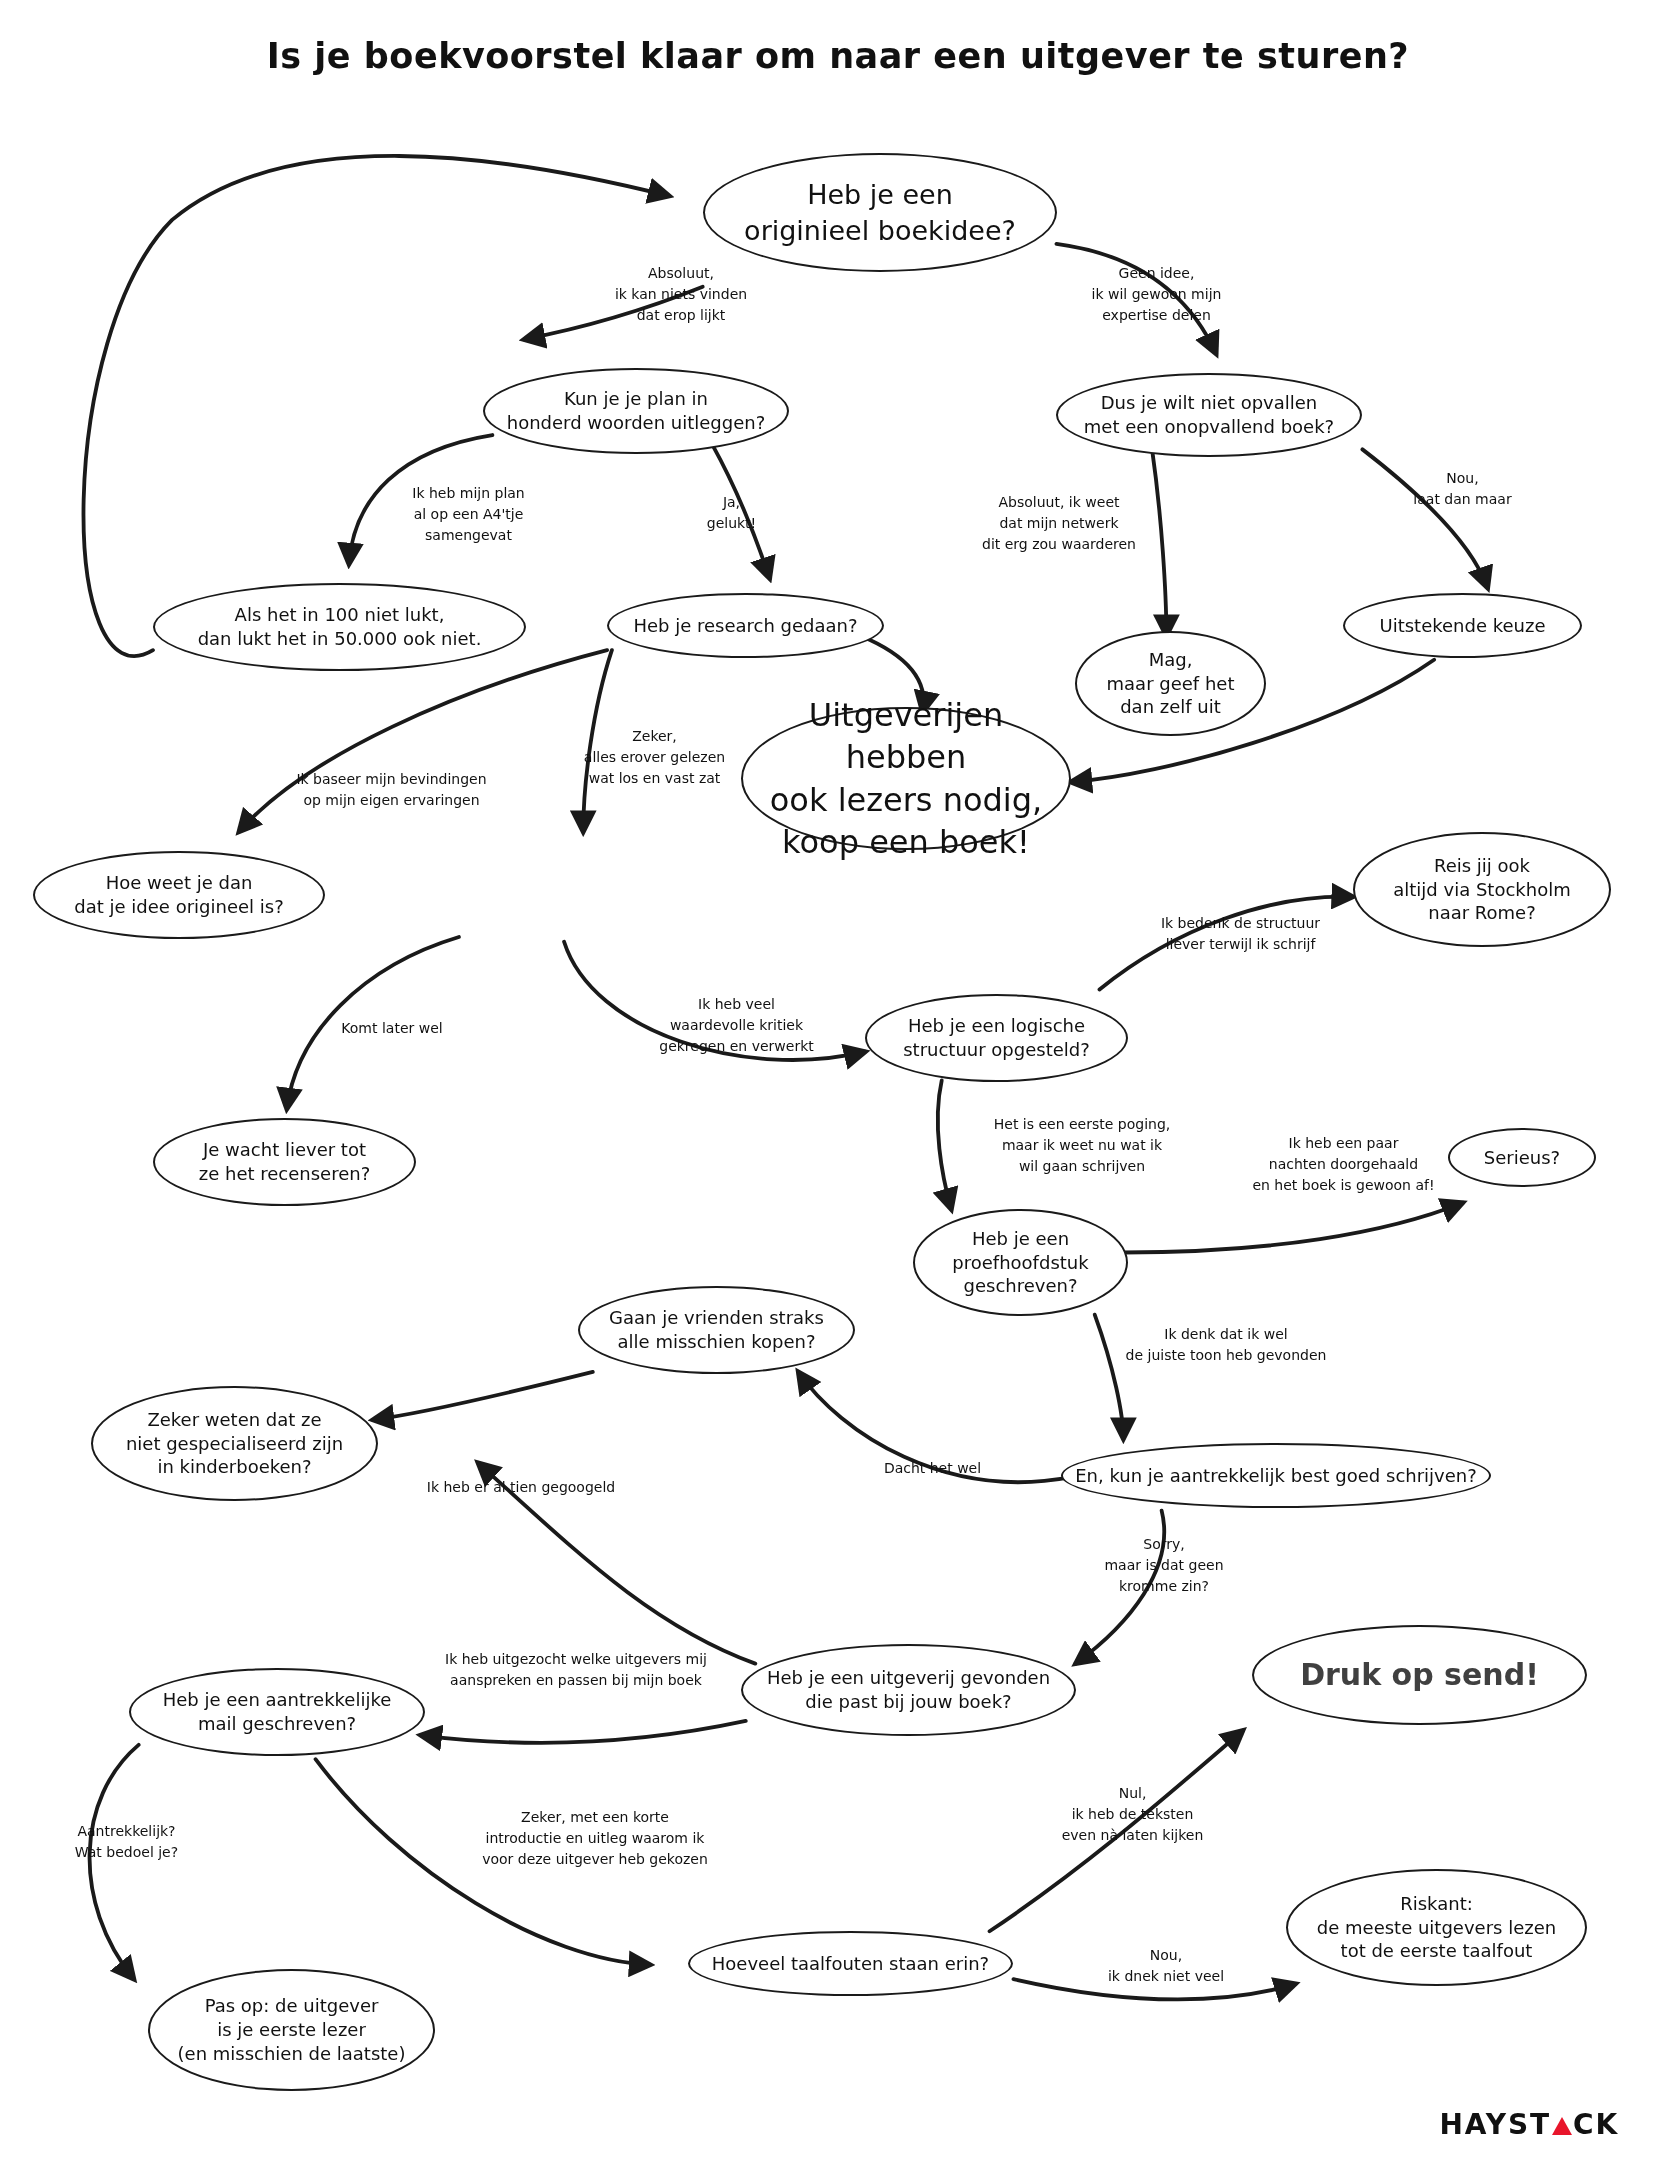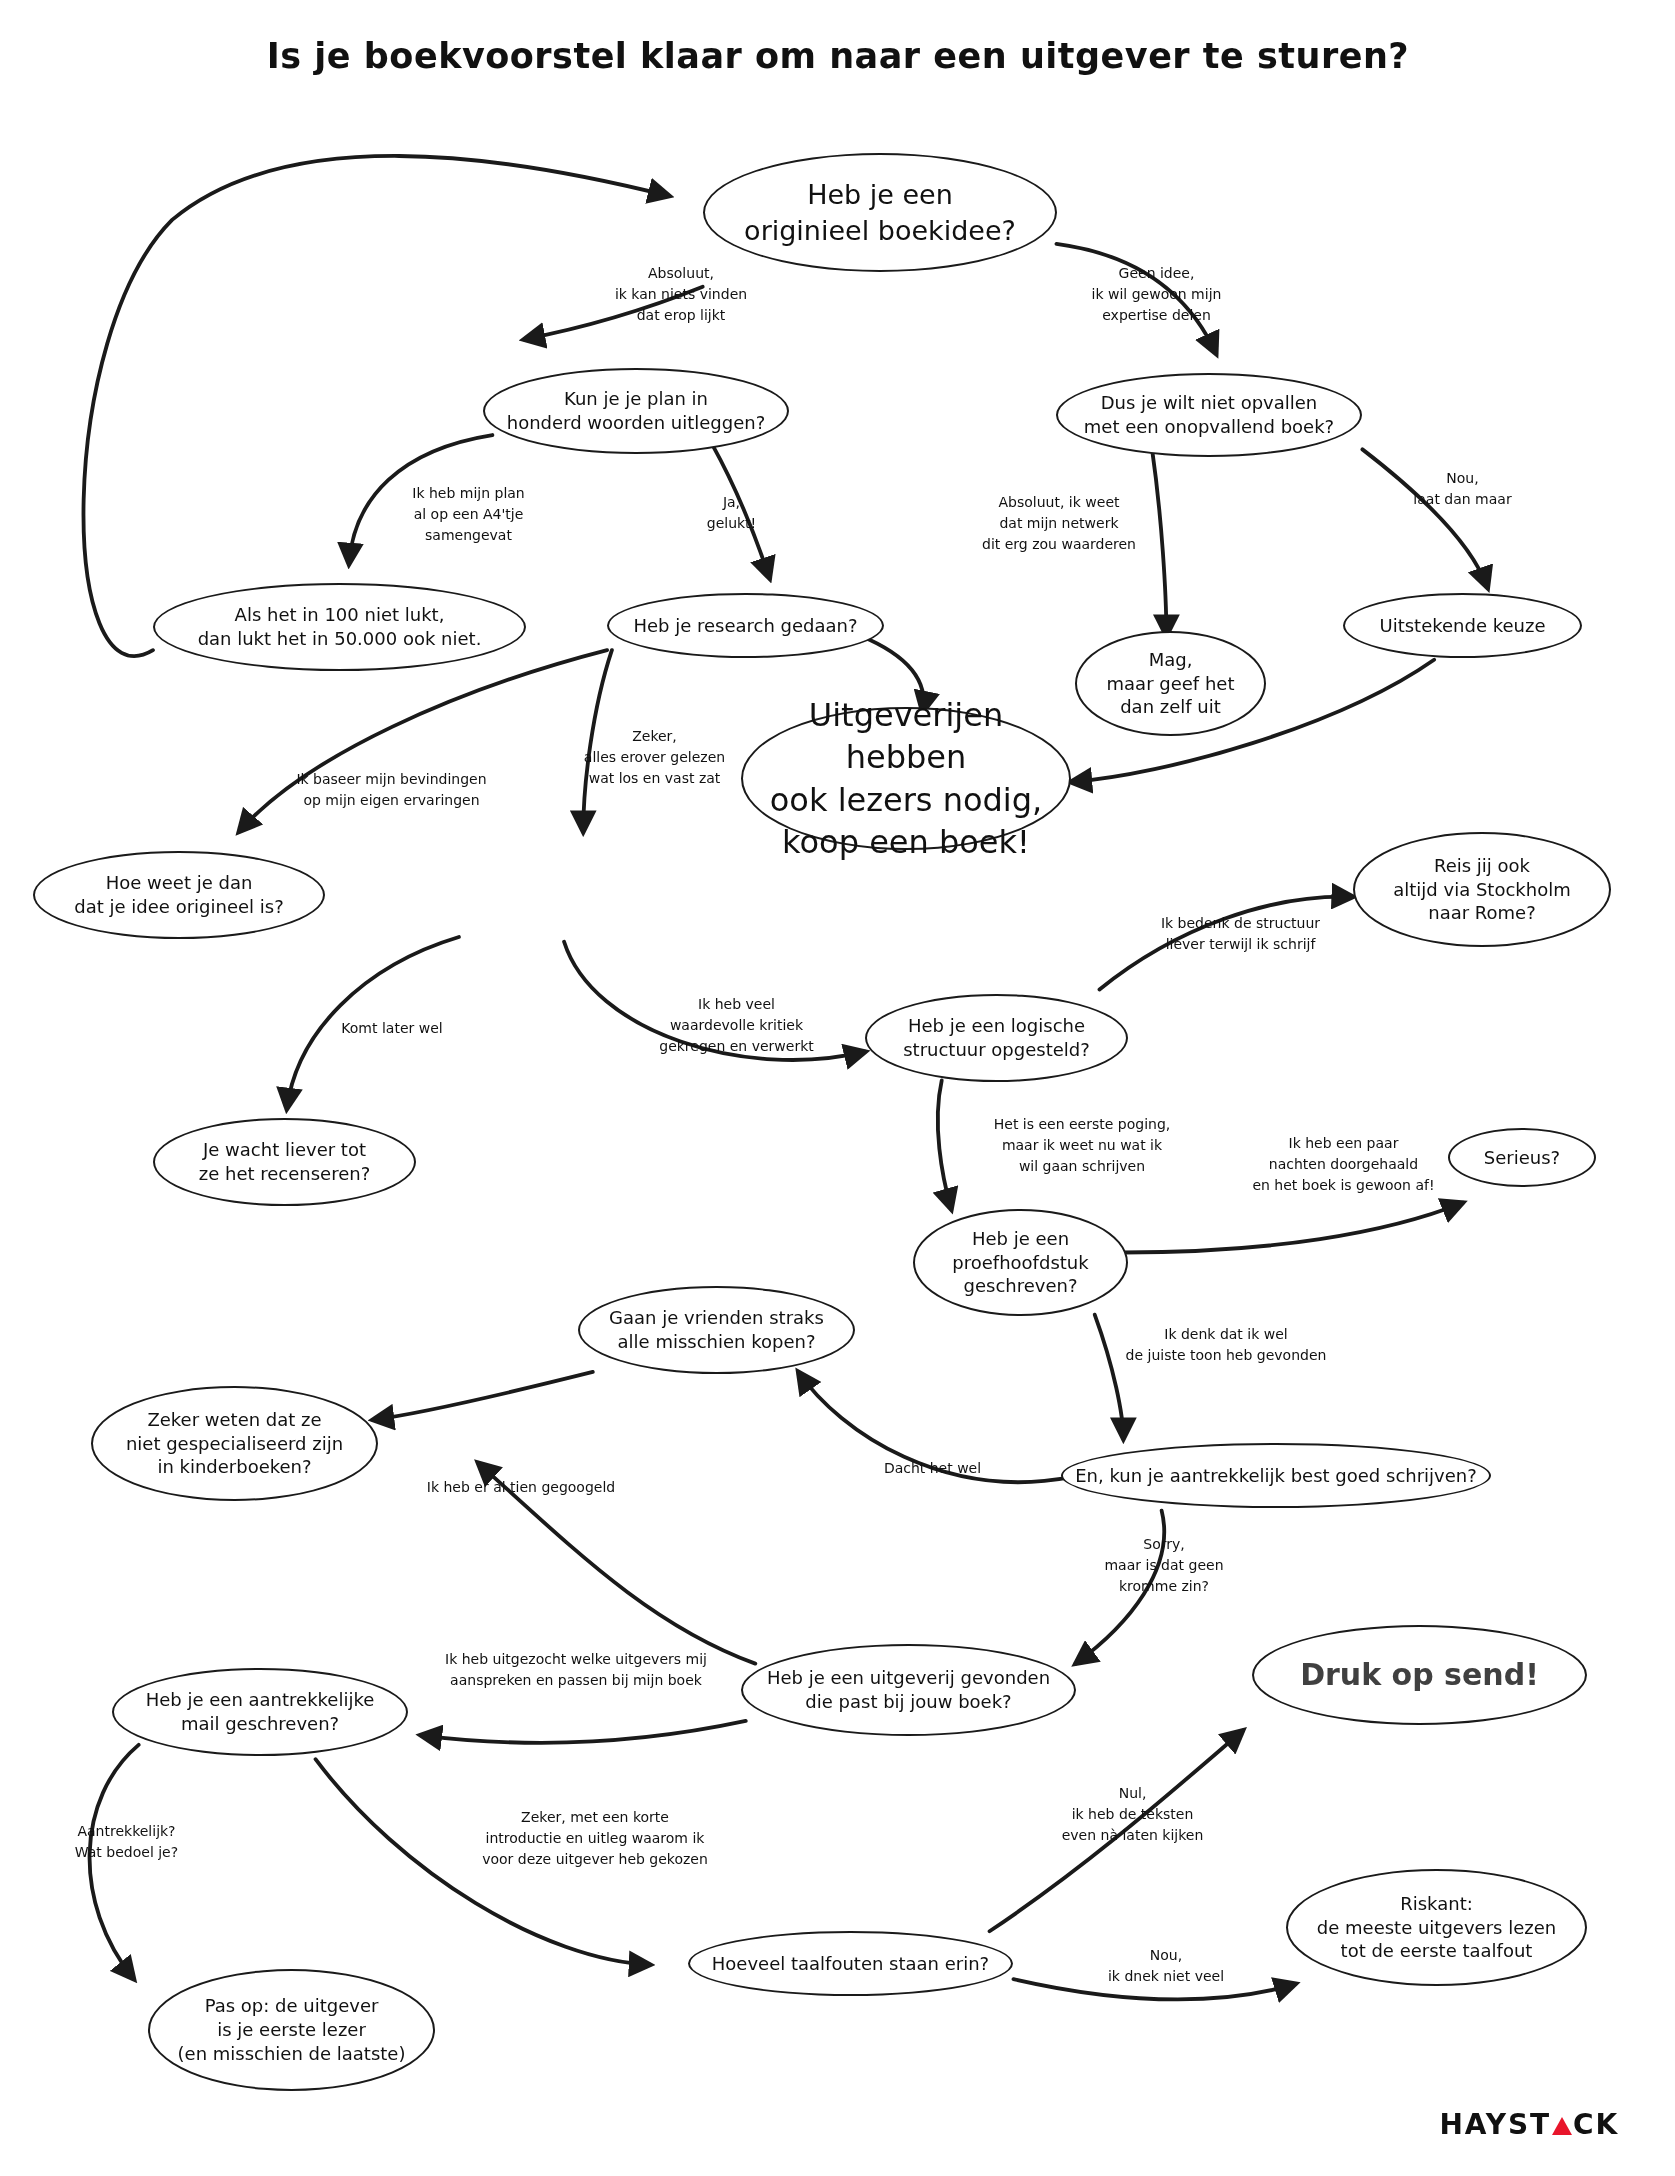--- a/index.html
+++ b/index.html
@@ -253,21 +253,21 @@
 
   <div class="node" style="left:1252px; top:1625px; width:335px; height:100px;">
     <span class="send" style="white-space:pre-line;">Druk op send!</span>
   </div>
 
   <div class="node n-md" style="left:741px; top:1644px; width:335px; height:92px;">
     <span style="white-space:pre-line;">Heb je een uitgeverij gevonden
 die past bij jouw boek?</span>
   </div>
 
-  <div class="node n-md" style="left:112px; top:1668px; width:296px; height:88px;justify-content:flex-end;">
+  <div class="node n-md" style="left:129px; top:1668px; width:296px; height:88px;justify-content:flex-end;">
     <span style="white-space:pre-line;">Heb je een aantrekkelijke
 mail geschreven?</span>
   </div>
 
   <div class="node n-md" style="left:1286px; top:1869px; width:301px; height:117px;">
     <span style="white-space:pre-line;">Riskant:
 de meeste uitgevers lezen
 tot de eerste taalfout</span>
   </div>
 

